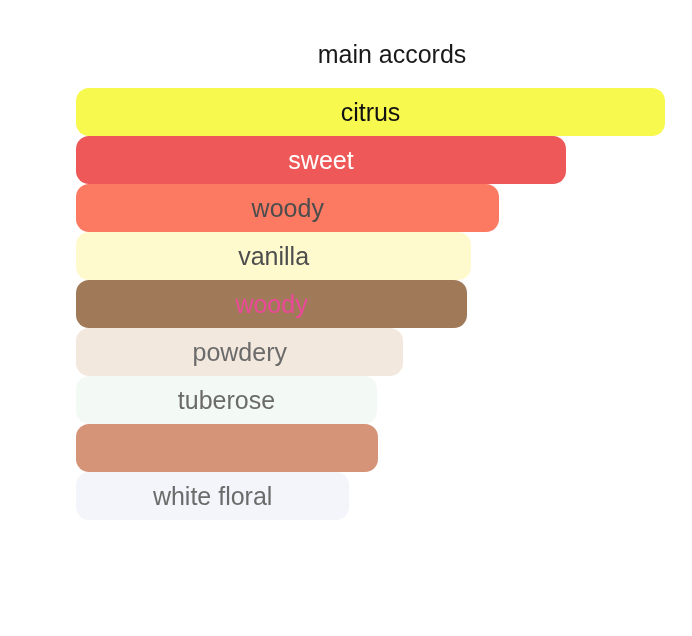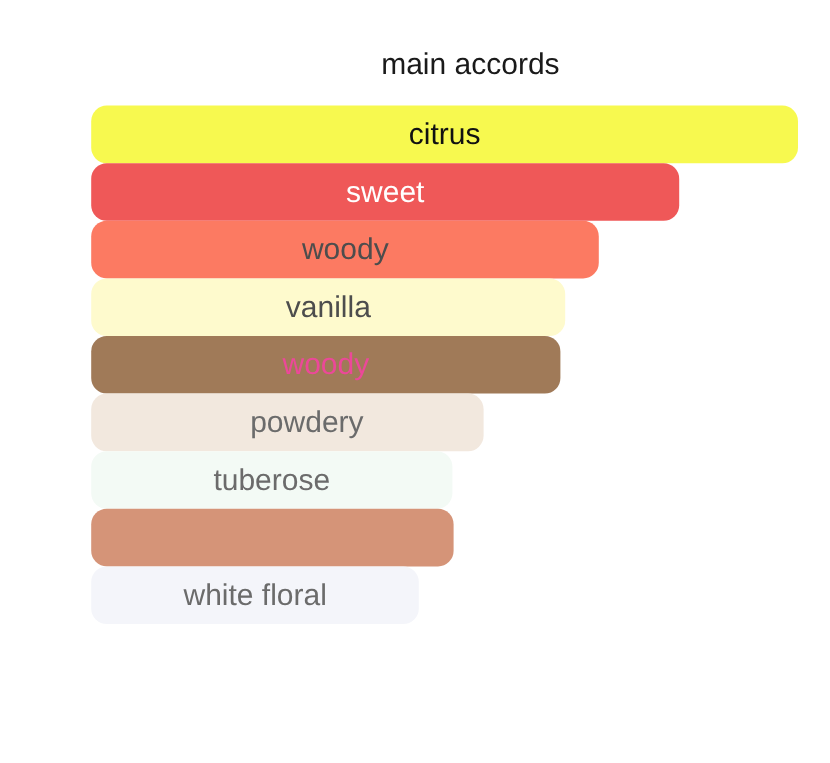--- a/index.html
+++ b/index.html
@@ -83,21 +83,21 @@
       <div class="bar-row">
         <div class="bar-rect" style="width: 395.219px; background: rgb(254, 250, 205);"></div>
         <div class="bar-label" style="left: 0px; width: 395.219px; color: rgb(77, 77, 77);">vanilla</div>
       </div>
       <div class="bar-row">
         <div class="bar-rect" style="width: 391.096px; background: rgb(160, 122, 88);"></div>
         <div class="bar-label" style="left: 0px; width: 391.096px; color: #ec4899;">woody</div>
       </div>
       <div class="bar-row">
         <div class="bar-rect" style="width: 327.484px; background: rgb(242, 232, 222);"></div>
-        <div class="bar-label" style="left: 16px; width: 327.484px; color: rgb(107, 107, 107);">powdery</div>
+        <div class="bar-label" style="left: 0px; width: 327.484px; color: rgb(107, 107, 107);">powdery</div>
       </div>
       <div class="bar-row">
         <div class="bar-rect" style="width: 300.979px; background: rgb(243, 250, 245);"></div>
         <div class="bar-label" style="left: 0px; width: 300.979px; color: rgb(107, 107, 107);">tuberose</div>
       </div>
       <div class="bar-row">
         <div class="bar-rect" style="width: 302.157px; background: rgb(213, 148, 120);"></div>
       </div>
       <div class="bar-row">
         <div class="bar-rect" style="width: 273.296px; background: rgb(244, 245, 250);"></div>

